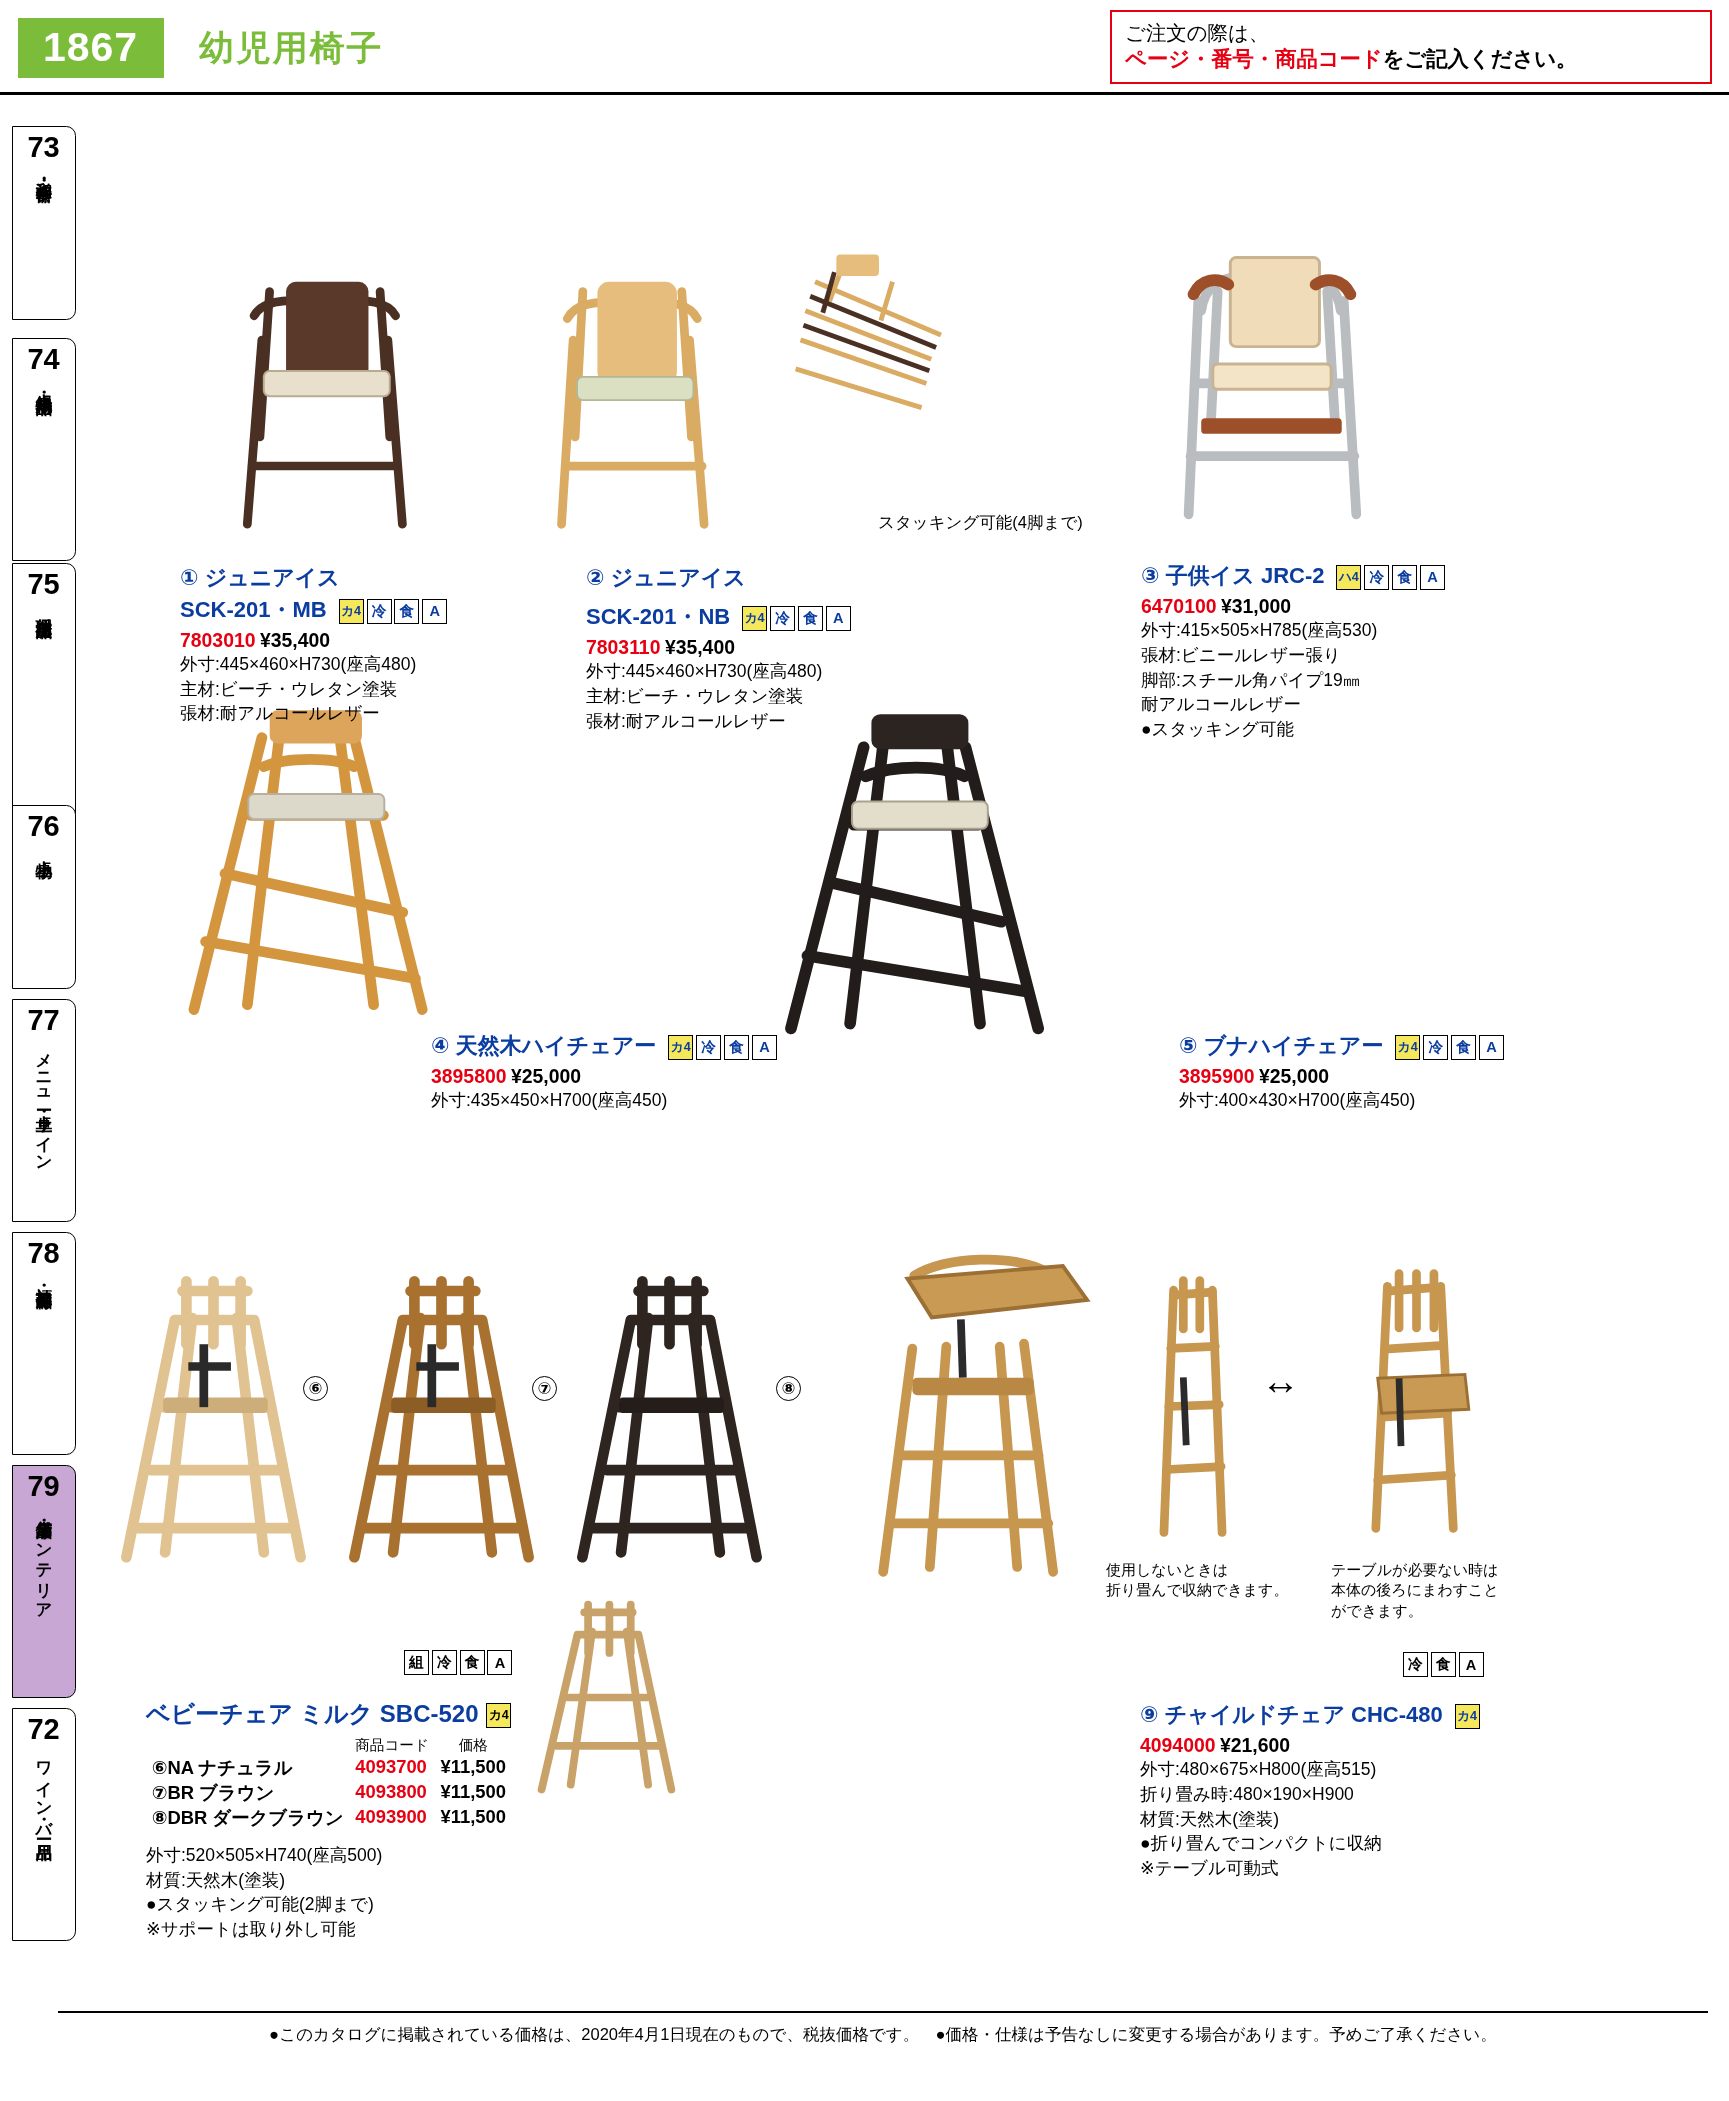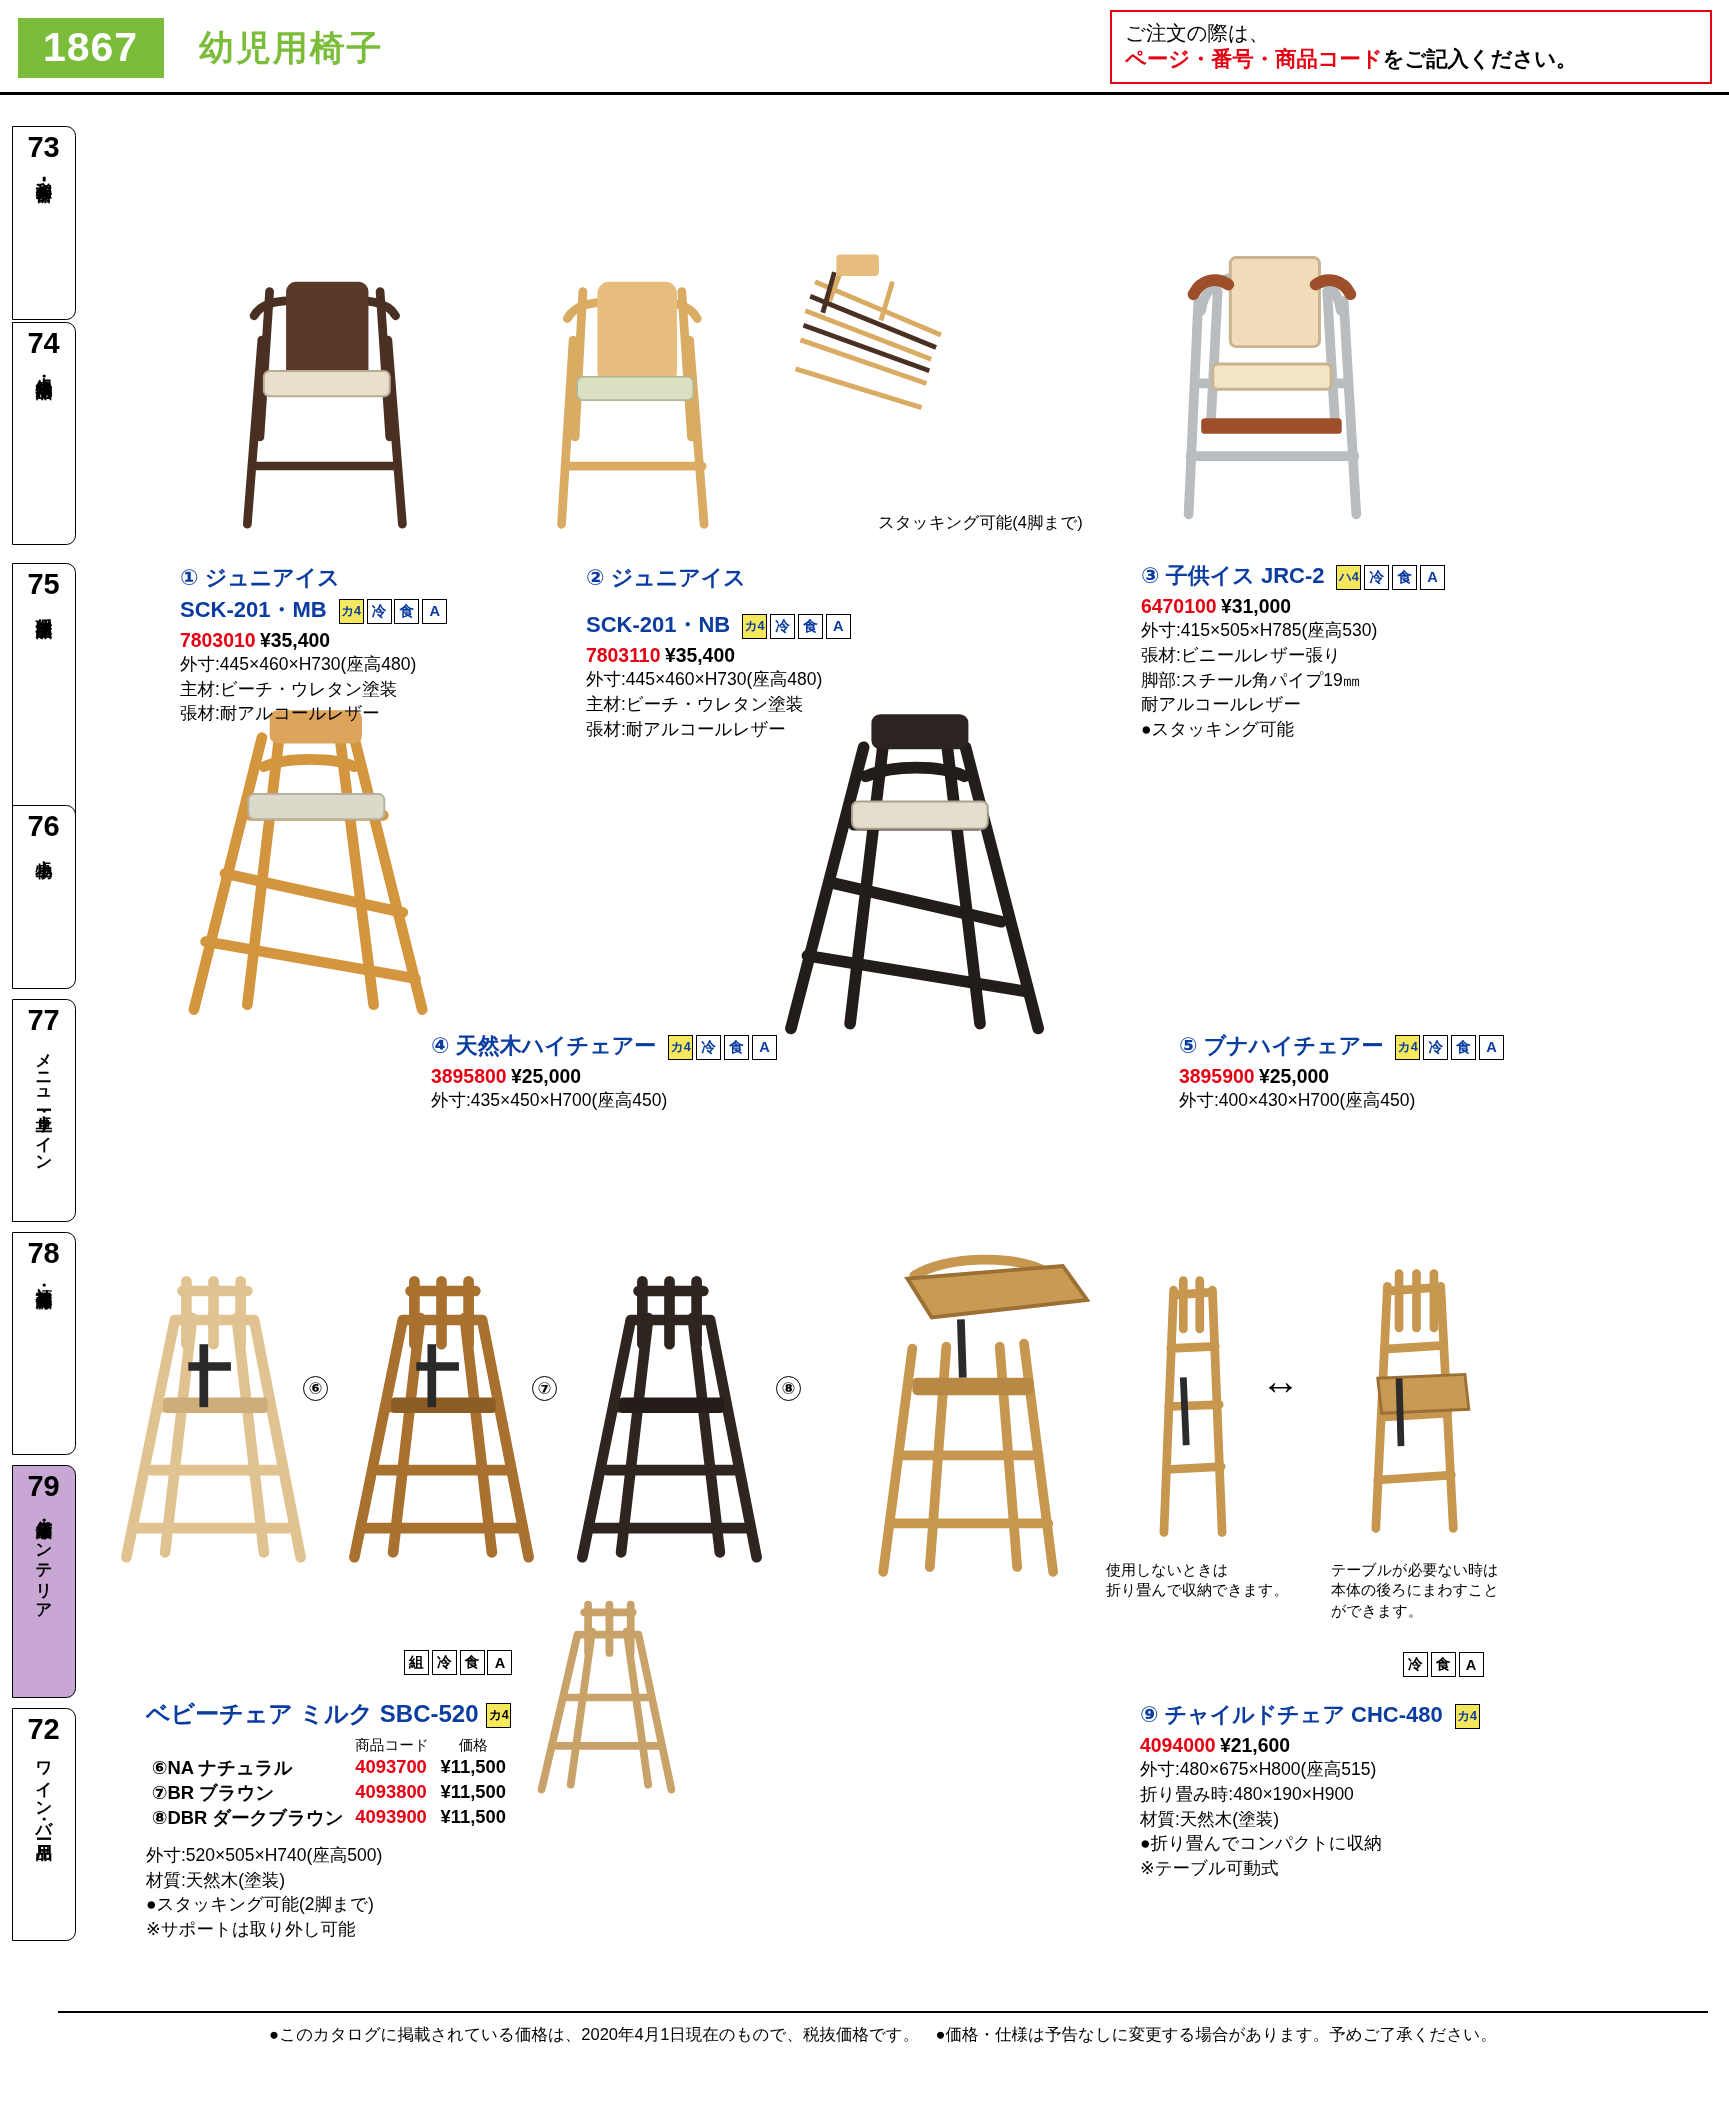--- a/index.html
+++ b/index.html
@@ -104,21 +104,21 @@
       </div>
     </div>
     <div class="header-rule"></div>
   </div>
 
   <div class="sidebar">
     <div class="tab" style="top:0px;height:194px;">
       <div class="num">73</div>
       <div class="lbl">和・洋・中食器</div>
     </div>
-    <div class="tab" style="top:196px;height:223px;">
+    <div class="tab" style="top:212px;height:223px;">
       <div class="num">74</div>
       <div class="lbl">卓上鍋・焼物用品</div>
     </div>
     <div class="tab" style="top:437px;height:276px;">
       <div class="num">75</div>
       <div class="lbl">料理演出用品</div>
     </div>
     <div class="tab" style="top:679px;height:184px;">
       <div class="num">76</div>
       <div class="lbl">卓上小物</div>
@@ -379,21 +379,21 @@
     <div class="spec">外寸:445×460×H730(座高480)</div>
     <div class="spec">主材:ビーチ・ウレタン塗装</div>
     <div class="spec">張材:耐アルコールレザー</div>
   </div>
 
   <div style="position:absolute;left:586px;top:563px;width:320px;">
     <div class="pname">
       <span>②</span>
       <span>ジュニアイス</span>
     </div>
-    <div class="pname" style="margin-top:17px;">
+    <div class="pname" style="margin-top:9px;">
       <span>SCK-201・NB</span>
       <span class="badges">
         <span class="bdg kana" style="background:#f5e85c">カ4</span>
         <span class="bdg sq">冷</span>
         <span class="bdg sq">食</span>
         <span class="bdg sq">A</span>
       </span>
     </div>
     <div style="margin-top:3.9px;">
       <span class="code">7803110</span>

